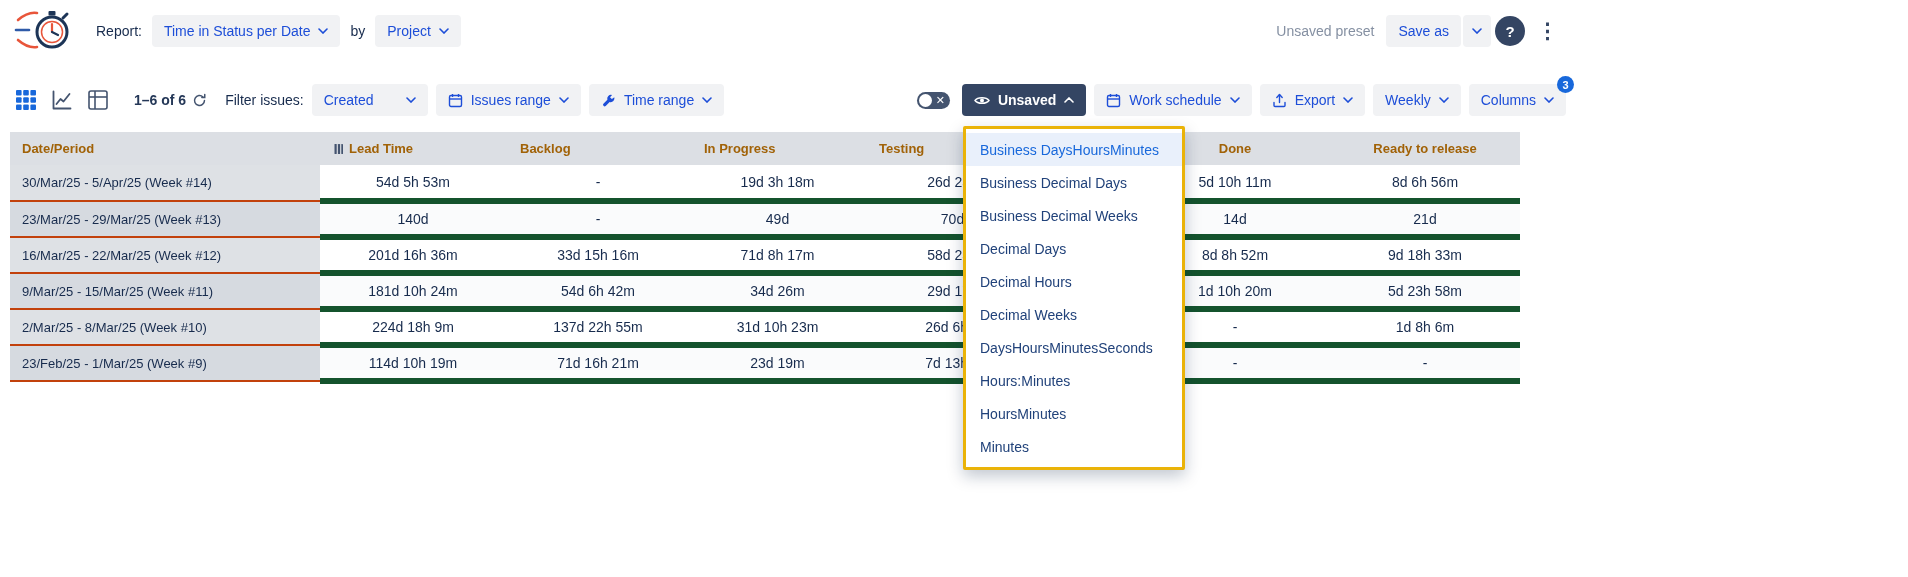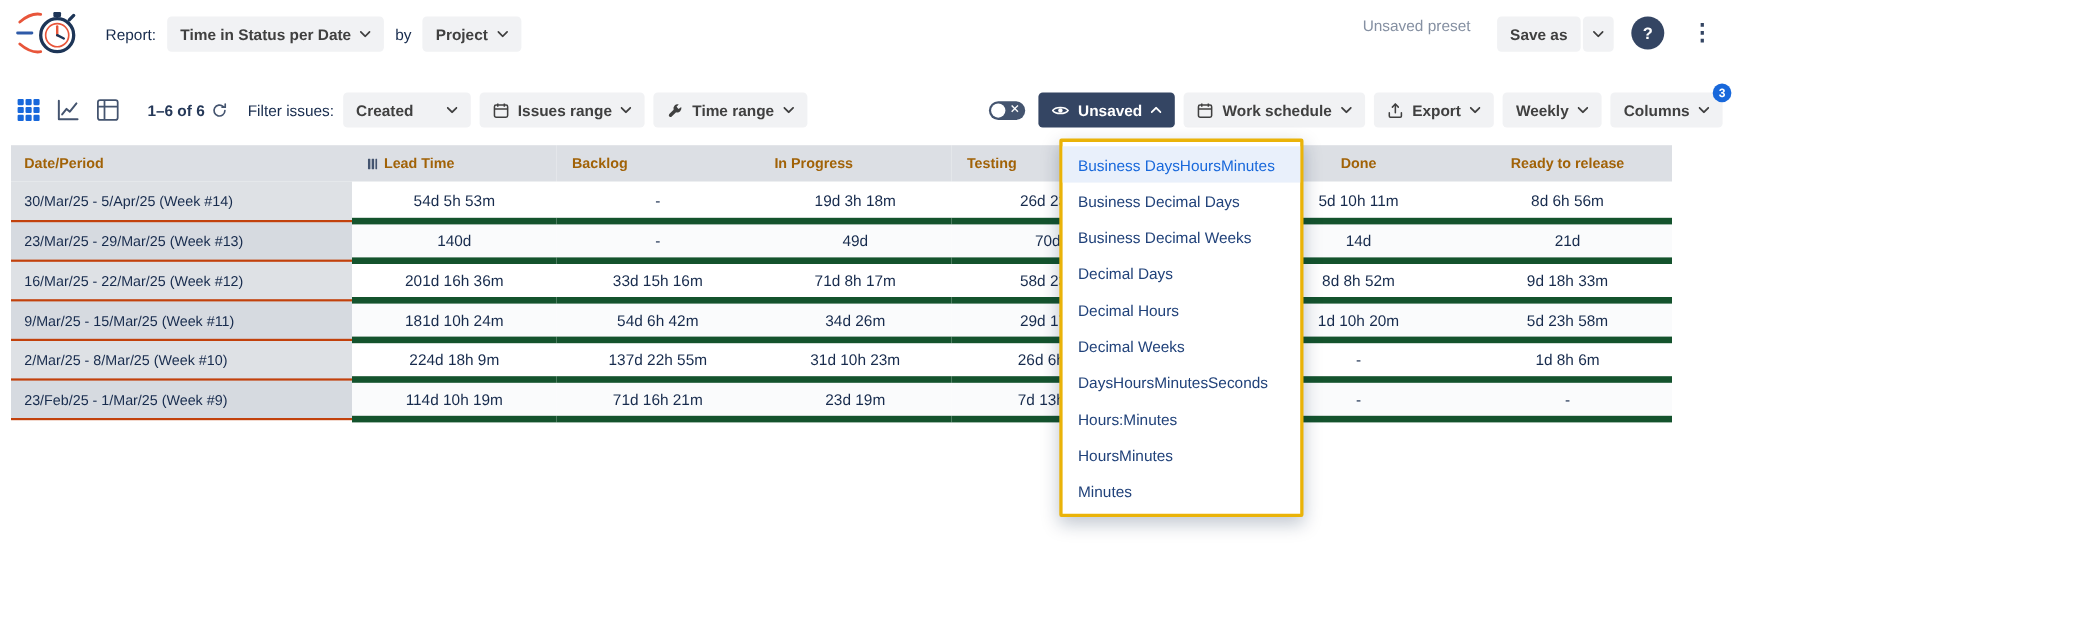--- a/index.html
+++ b/index.html
@@ -14,29 +14,29 @@
 
   
   .topbar { display:flex; align-items:center; height:62px; padding:0 14px; gap:10px; }
   .logo { flex:0 0 auto; margin-right:12px; }
   .label { font-size:14px; color:#172B4D; }
   .btn {
     display:inline-flex; align-items:center; gap:8px;
     background:#F1F2F4; border:none; border-radius:4px;
     height:32px; padding:0 12px;
     font-family:"Liberation Sans", sans-serif;
-    font-size:14px; font-weight:700; color:#404040;
+    font-size:14px; font-weight:400; color:#1d4ed8;
     cursor:pointer; white-space:nowrap;
   }
   .btn .chev { flex:0 0 auto; }
   .btn.wide { min-width:238px; justify-content:space-between; }
   .btn.dark { background:#344563; color:#fff; font-weight:600; }
   .chev { display:inline-block; }
   .chev.up { transform:rotate(180deg); }
-  .topbar .right { margin-left:auto; display:flex; gap:16px; }
+  .topbar .right { margin-left:auto; display:flex; align-items:center; gap:4px; }
   .muted { color:#8590A2; font-size:14px; margin-right:8px; }
   .split { display:flex; gap:2px; }
   .split .btn.caret-only { padding:0 9px; }
   .icon-circle {
     width:30px; height:30px; border-radius:50%; background:#344563;
     color:#fff; font-weight:700; font-size:15px;
     display:flex; align-items:center; justify-content:center; cursor:pointer;
   }
   .kebab { font-size:21px; font-weight:700; color:#344563; padding:0 8px; cursor:pointer; line-height:30px; }
 

